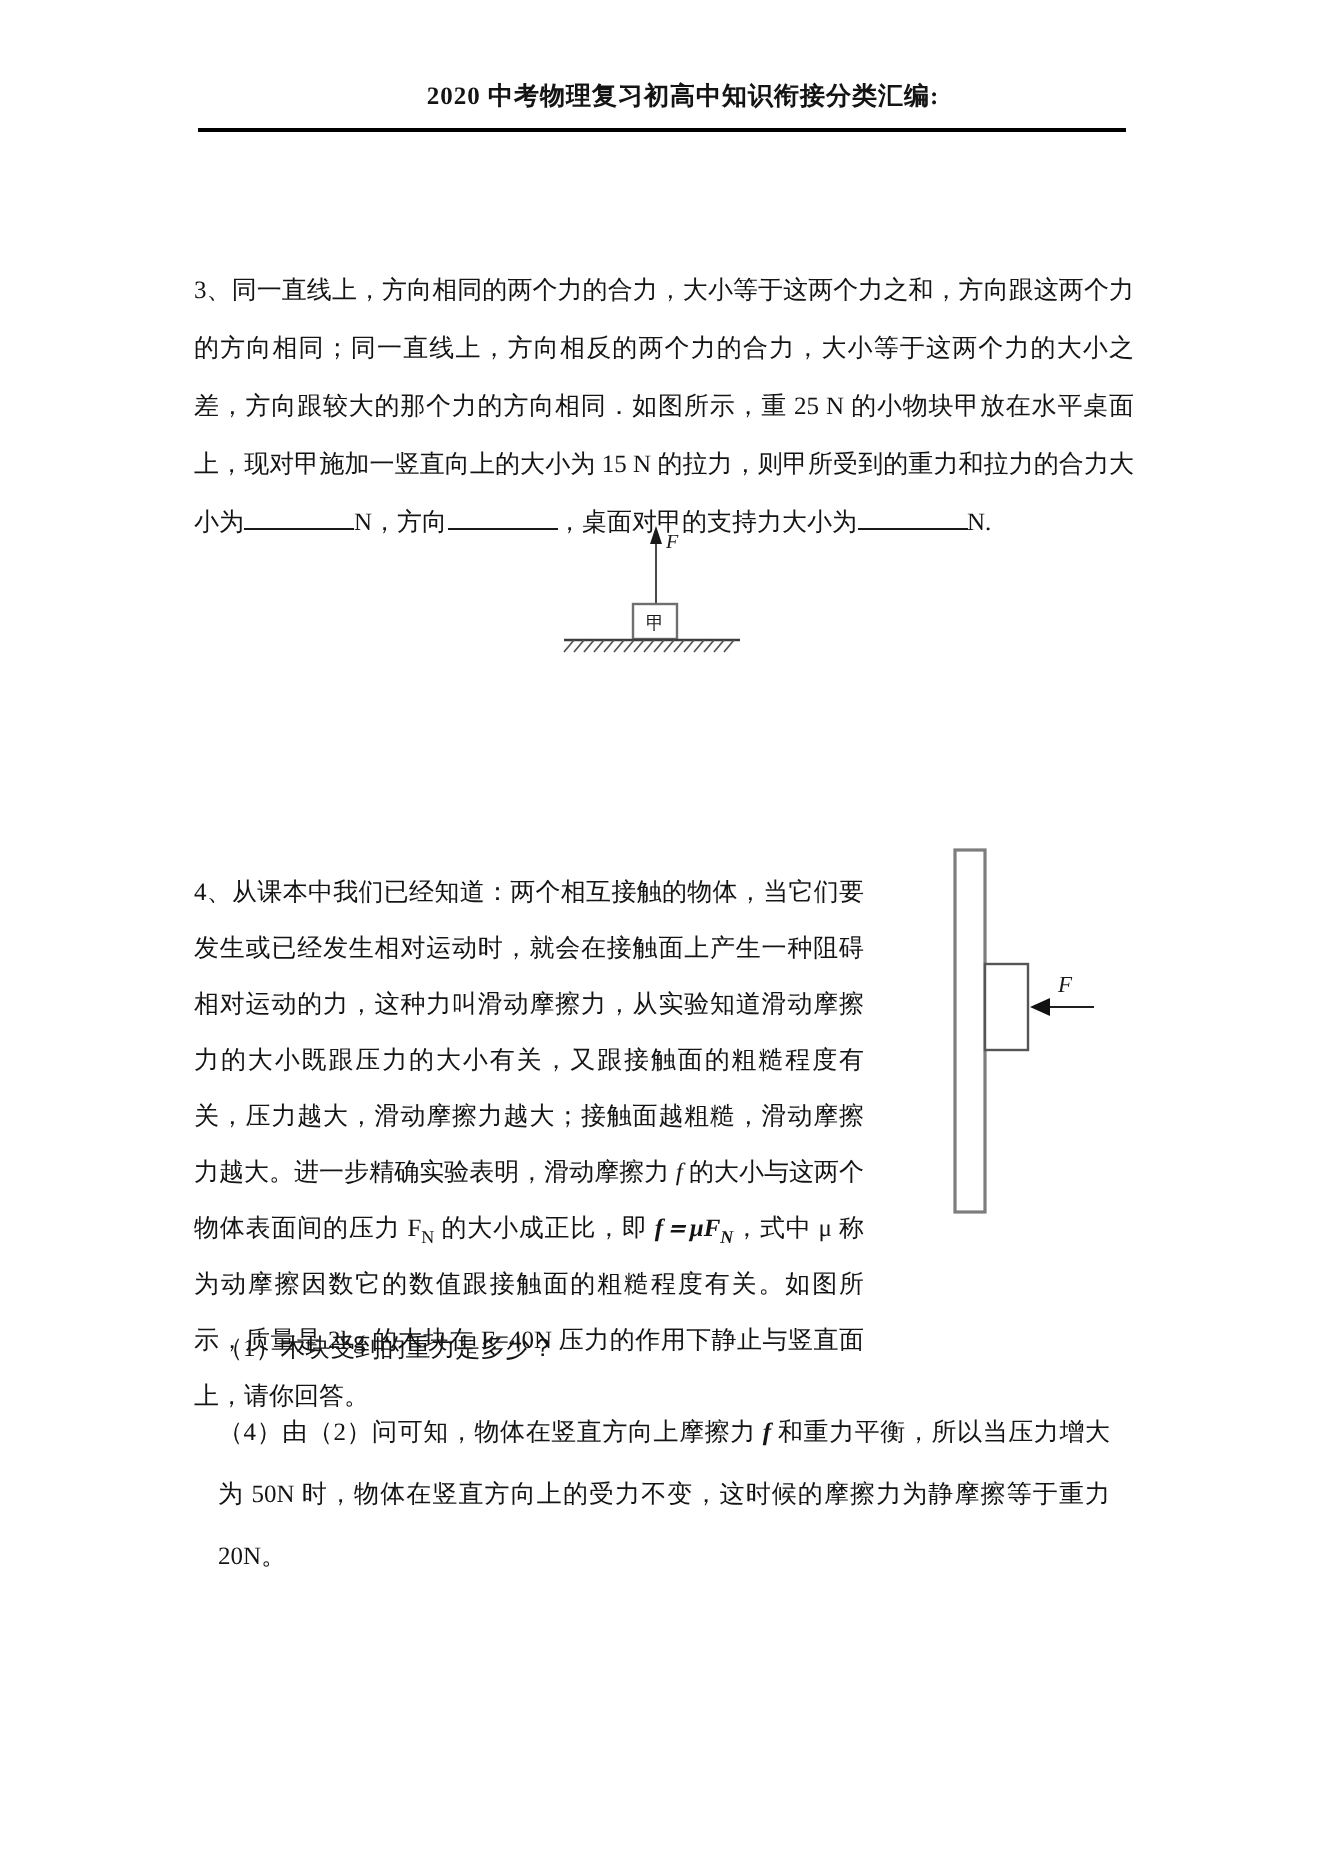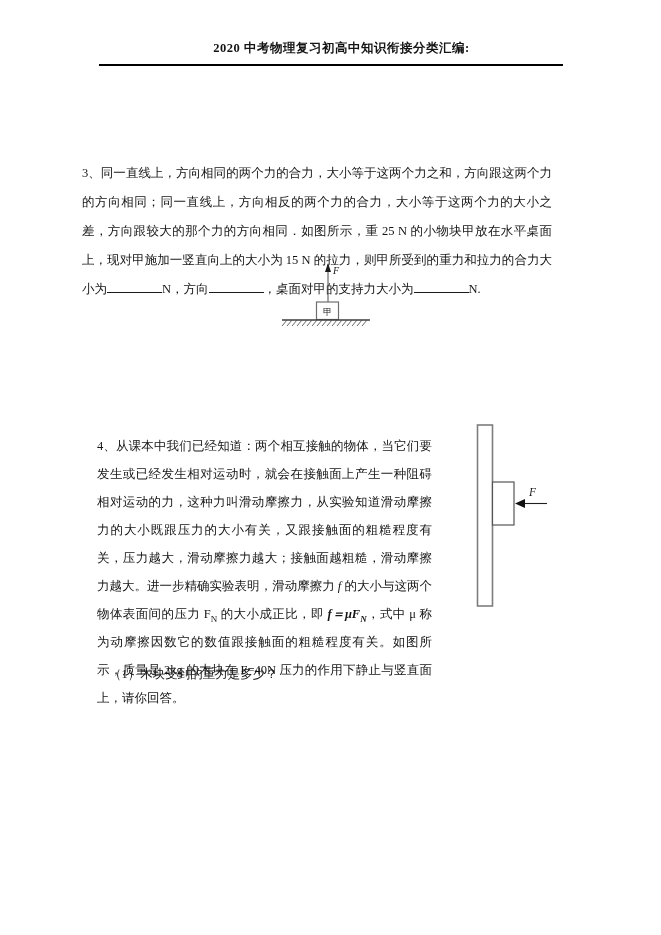--- a/index.html
+++ b/index.html
@@ -24,26 +24,25 @@
     margin-left: 11px;
   }
   .header-rule {
     position: absolute;
     left: 99px; top: 64px;
     width: 464px; height: 2px;
     background: #000;
   }
   .q3-para {
     position: absolute;
-    left: 82px; top: 131px;
+    left: 97px; top: 131px;
     width: 470px;
     font-size: 12.5px;
     line-height: 29px;
     text-align: justify;
-    margin-top: 28px;
   }
   .blank {
     display: inline-block;
     width: 55px;
     height: 12px;
     border-bottom: 1px solid #1a1a1a;
     vertical-align: baseline;
   }
   .q3-fig { position: absolute; left: 276px; top: 261px; }
   .q4-para {
@@ -94,15 +93,16 @@
   <svg class="q4-fig" width="85" height="195" viewBox="0 0 85 195">
     <rect x="7.5" y="6" width="15" height="181" fill="#ffffff" stroke="#7d7d7d" stroke-width="1.6"></rect>
     <rect x="22.5" y="63" width="21.5" height="43" fill="#ffffff" stroke="#555555" stroke-width="1.2"></rect>
     <line x1="77" y1="84.5" x2="49" y2="84.5" stroke="#1f1f1f" stroke-width="1.1"></line>
     <polygon points="45,84.5 55,80 55,89" fill="#111111"></polygon>
     <text x="59" y="77" font-size="11.5" font-style="italic">F</text>
   </svg>
 
   <div class="q4-items">
     <p>（1）木块受到的重力是多少？</p>
+    <p class="item4"><span>（4）由（2）问可知，物体在竖直方向上摩擦力 </span><span class="bi">f</span><span> 和重力平衡，所以当压力增大为 50N 时，物体在竖直方向上的受力不变，这时候的摩擦力为静摩擦等于重力 20N。</span></p>
   </div>
 
 </div>
 
 </body></html>

